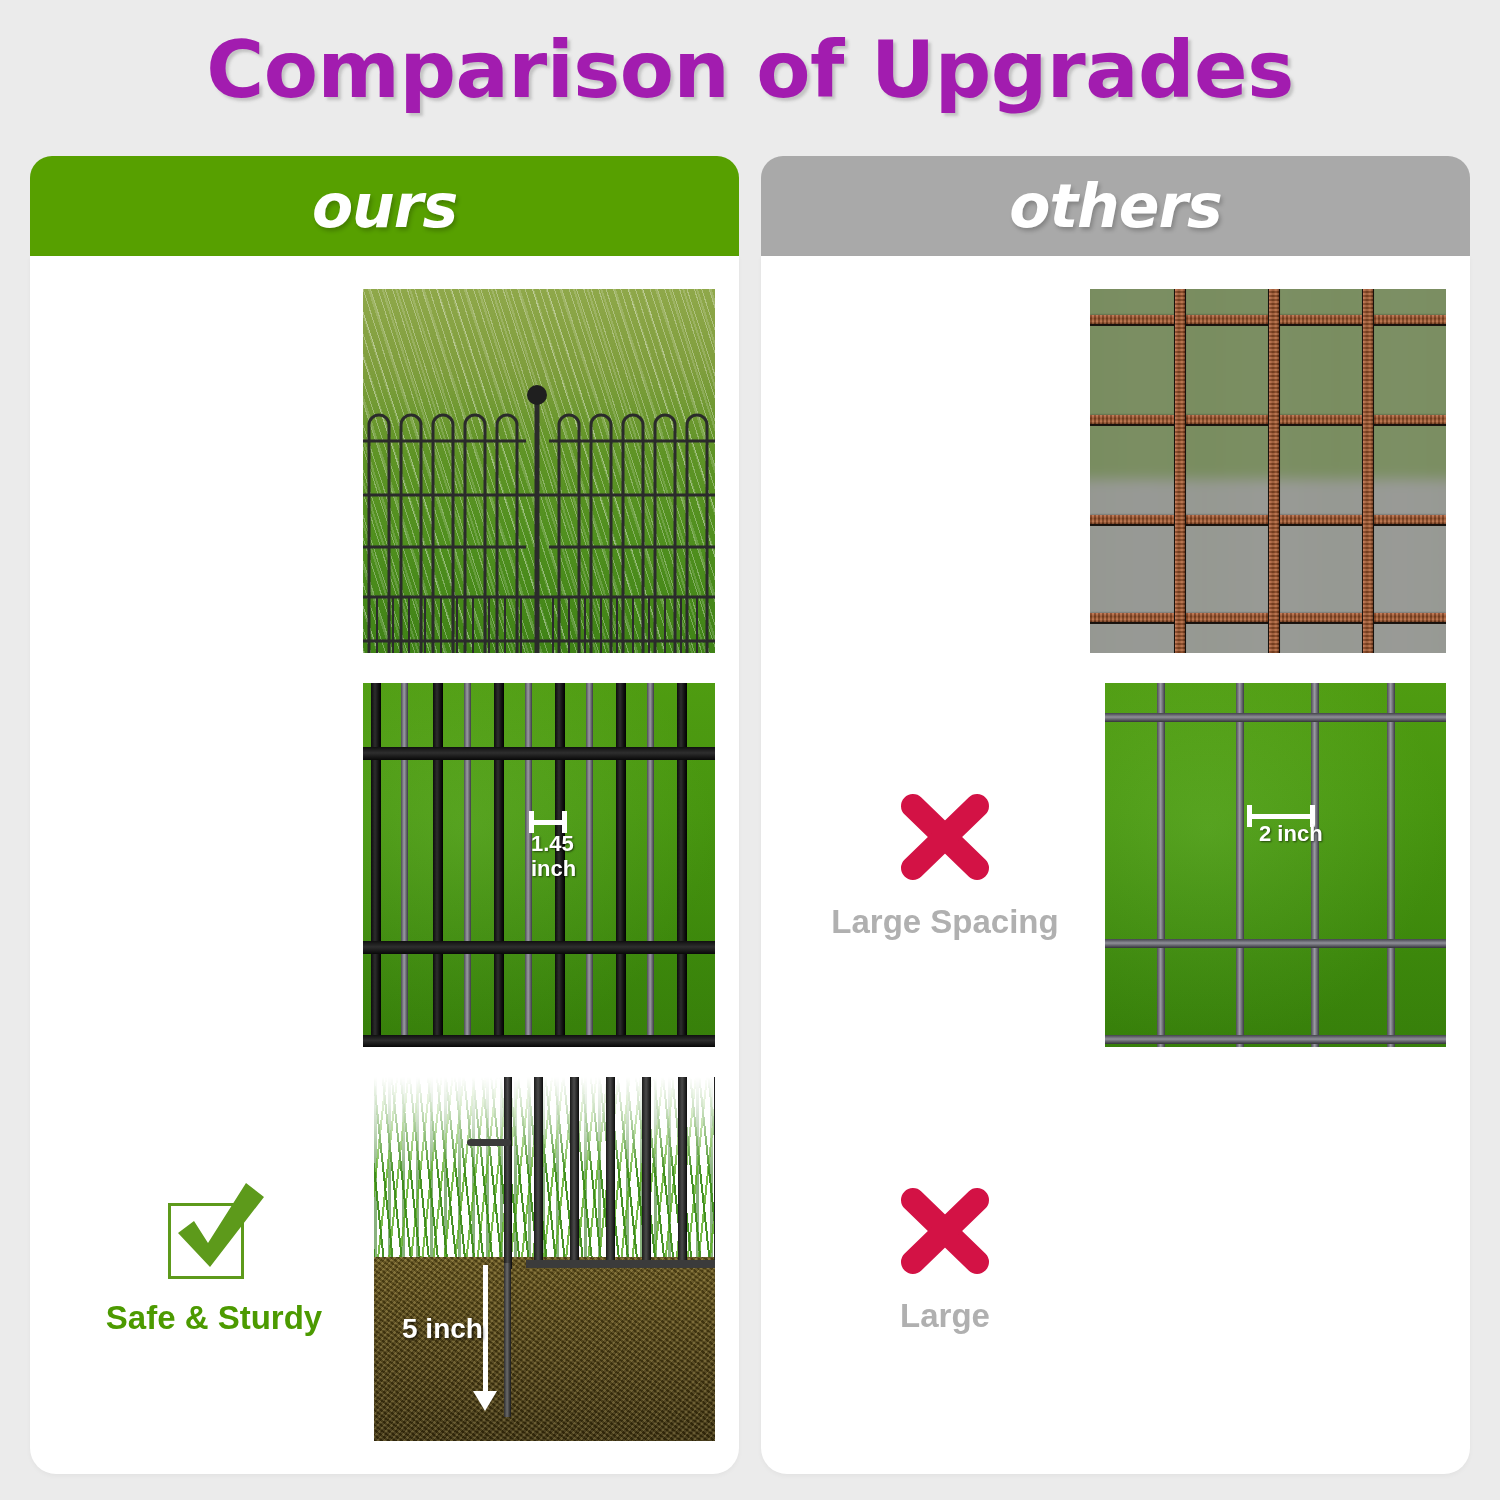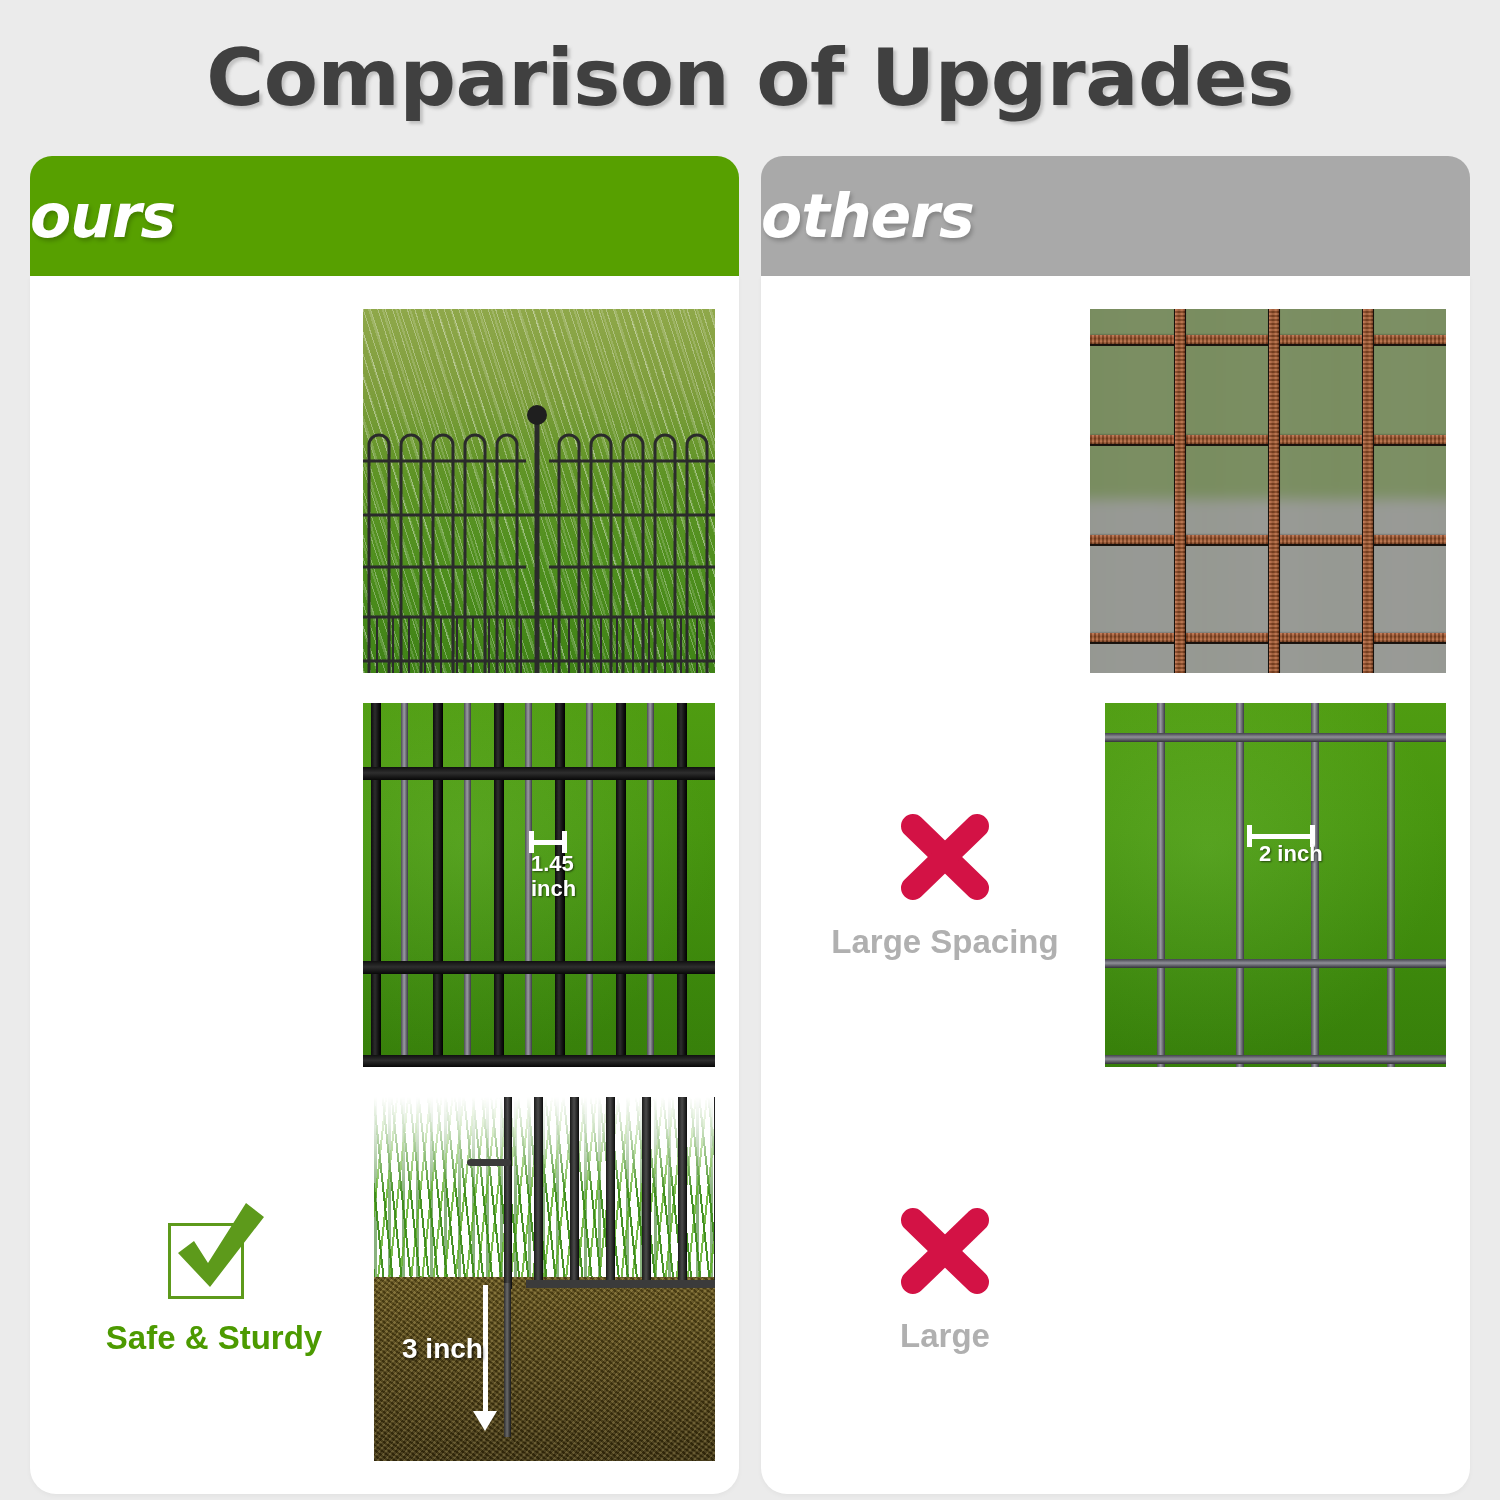--- a/index.html
+++ b/index.html
@@ -7,44 +7,44 @@
     width: 1500px; height: 1500px;
     background: #ebebeb;
     font-family: "Liberation Sans", sans-serif;
     overflow: hidden;
   }
   .page { position: relative; width: 1500px; height: 1500px; }
 
   
   .title {
     position: absolute;
-    top: 32px; left: 0; right: 0;
+    top: 24px; left: 0; right: 0;
     text-align: center;
     font-size: 79px;
     font-weight: 700;
     letter-spacing: -0.5px;
-    color: #404040;
+    color: #a21caf;
     text-shadow: 3px 3px 3px rgba(120,120,120,0.35);
     font-family: "DejaVu Sans", sans-serif;
   }
 
   
   .columns {
     position: absolute;
     top: 156px; left: 30px;
     width: 1440px; height: 1312px;
     display: flex;
     gap: 22px;
   }
   .col { position: relative; width: 709px; display: flex; flex-direction: column; }
 
   .col-header {
-    height: 120px;
+    height: 100px;
     border-radius: 22px 22px 0 0;
-    display: flex; align-items: center; justify-content: flex-start;
+    display: flex; align-items: center; justify-content: center;
     flex: 0 0 auto;
   }
   .col-header.ours  { background: #57a000; }
   .col-header.others{ background: #a9a9a9; }
   .col-header span {
     color: #ffffff;
     font-size: 60px;
     font-weight: 700;
     font-style: italic;
     letter-spacing: -1px;
@@ -327,21 +327,21 @@
               <div class="post" style="left:196px; top:0; width:9px; height:190px;"></div>
               <div class="post" style="left:232px; top:0; width:9px; height:190px;"></div>
               <div class="post" style="left:268px; top:0; width:9px; height:190px;"></div>
               <div class="post" style="left:304px; top:0; width:9px; height:190px;"></div>
               <div class="post" style="left:340px; top:0; width:9px; height:190px;"></div>
               <div class="post" style="left:152px; top:183px; width:200px; height:8px; background:#3b3b3b;"></div>
               <div class="arrow-wrap" style="left:96px; top:188px; width:30px; height:146px;">
                 <div class="arrow-line"></div>
                   <div class="arrow-head"></div>
               </div>
-              <div class="depth-txt" style="left:28px; top:236px;">3 inch</div>
+              <div class="depth-txt" style="left:28px; top:236px;">5 inch</div>
             </div>
           </div>
         </div>
 
       </div>
     </div>
 
     <div class="col others">
       <div class="col-header others">
         <span>others</span>

